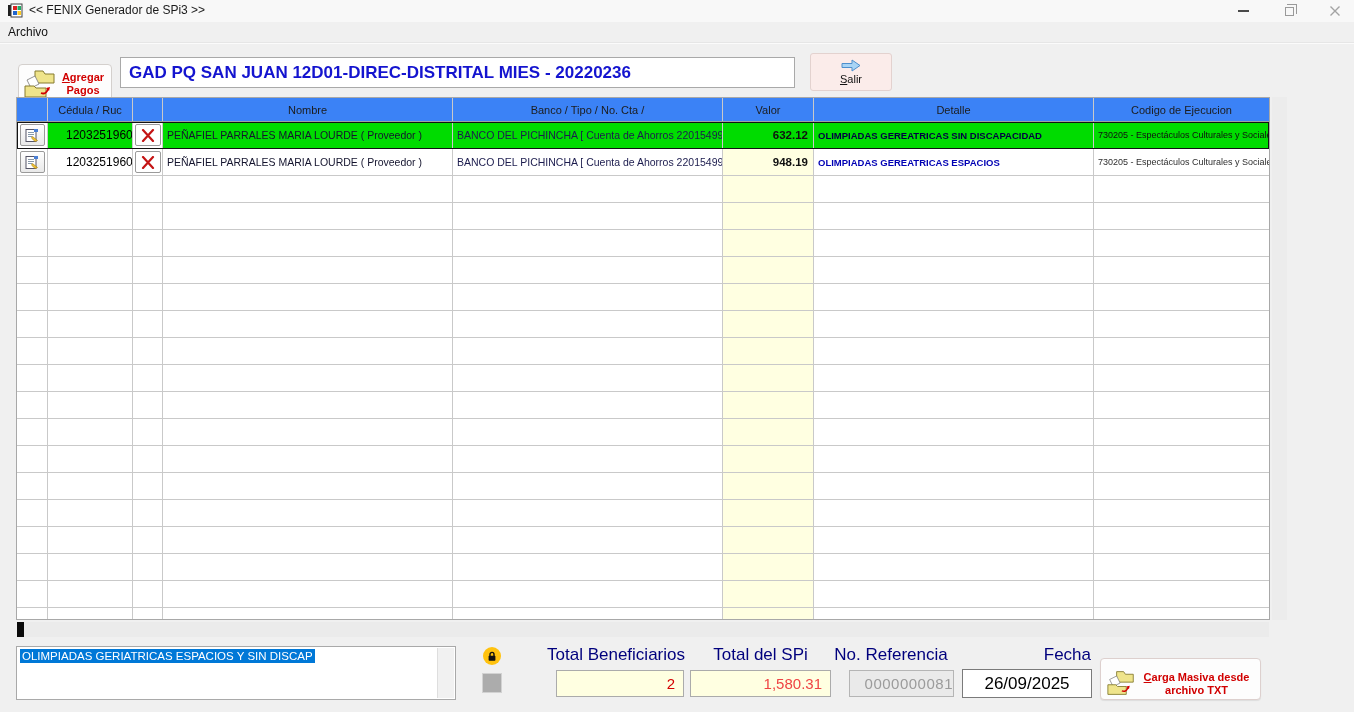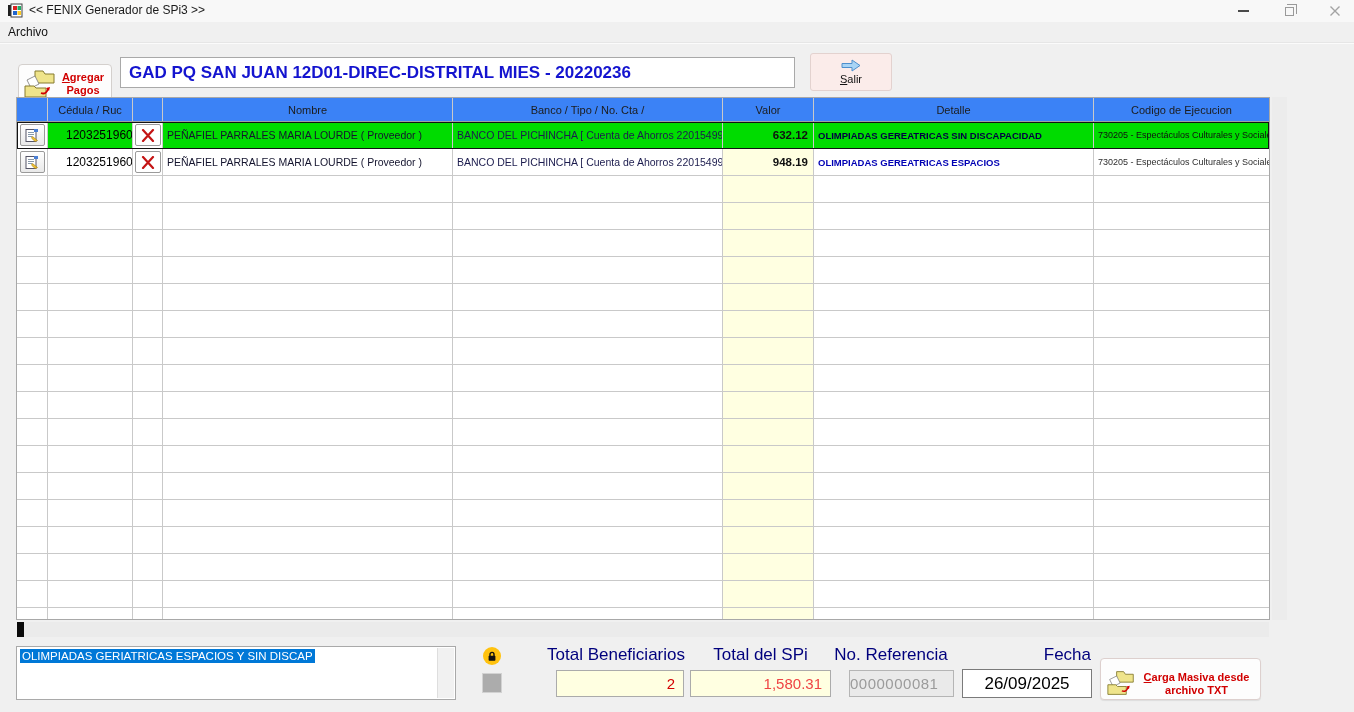--- a/index.html
+++ b/index.html
@@ -103,21 +103,21 @@
 
   .f-label { position:absolute; top:645px; font-size:17px; color:#00007d; white-space:nowrap; }
   .lbl-tb   { left:510px; width:175px; text-align:right; }
   .lbl-spi  { left:690px; width:141px; text-align:center; }
   .lbl-ref  { left:828px; width:126px; text-align:center; }
   .lbl-fec  { left:995px; width:96px;  text-align:right; }
 
   .f-box { position:absolute; top:670px; height:27px; border:1px solid #ababab; font-size:15px; line-height:25px; }
   .box-tb  { left:556px; width:128px; background:#FFFFE1; color:#d40000; text-align:right; padding-right:8px; }
   .box-spi { left:690px; width:141px; background:#FFFFE1; color:#ef4444; text-align:right; padding-right:8px; }
-  .box-ref { left:849px; width:105px; background:#eaeaea; border-color:#b5b5b5; color:#9b9b9b; text-align:left; letter-spacing:0.5px; }
+  .box-ref { left:849px; width:105px; background:#eaeaea; border-color:#b5b5b5; color:#9b9b9b; text-align:right; letter-spacing:0.5px; }
   .box-fec { left:962px; top:669px; width:130px; height:29px; background:#fff; border-color:#7a7a7a; color:#000; font-size:17px; line-height:27px; text-align:center; }
 
   .btn-carga {
     position:absolute; left:1100px; top:658px; width:161px; height:42px;
     background:#fdfdfd; border:1px solid #ddd0ce; border-radius:4px;
     display:flex; align-items:flex-end; padding:2px 4px; box-shadow:0 1px 1px rgba(0,0,0,0.08);
   }
 </style>
 </head>
 <body>

